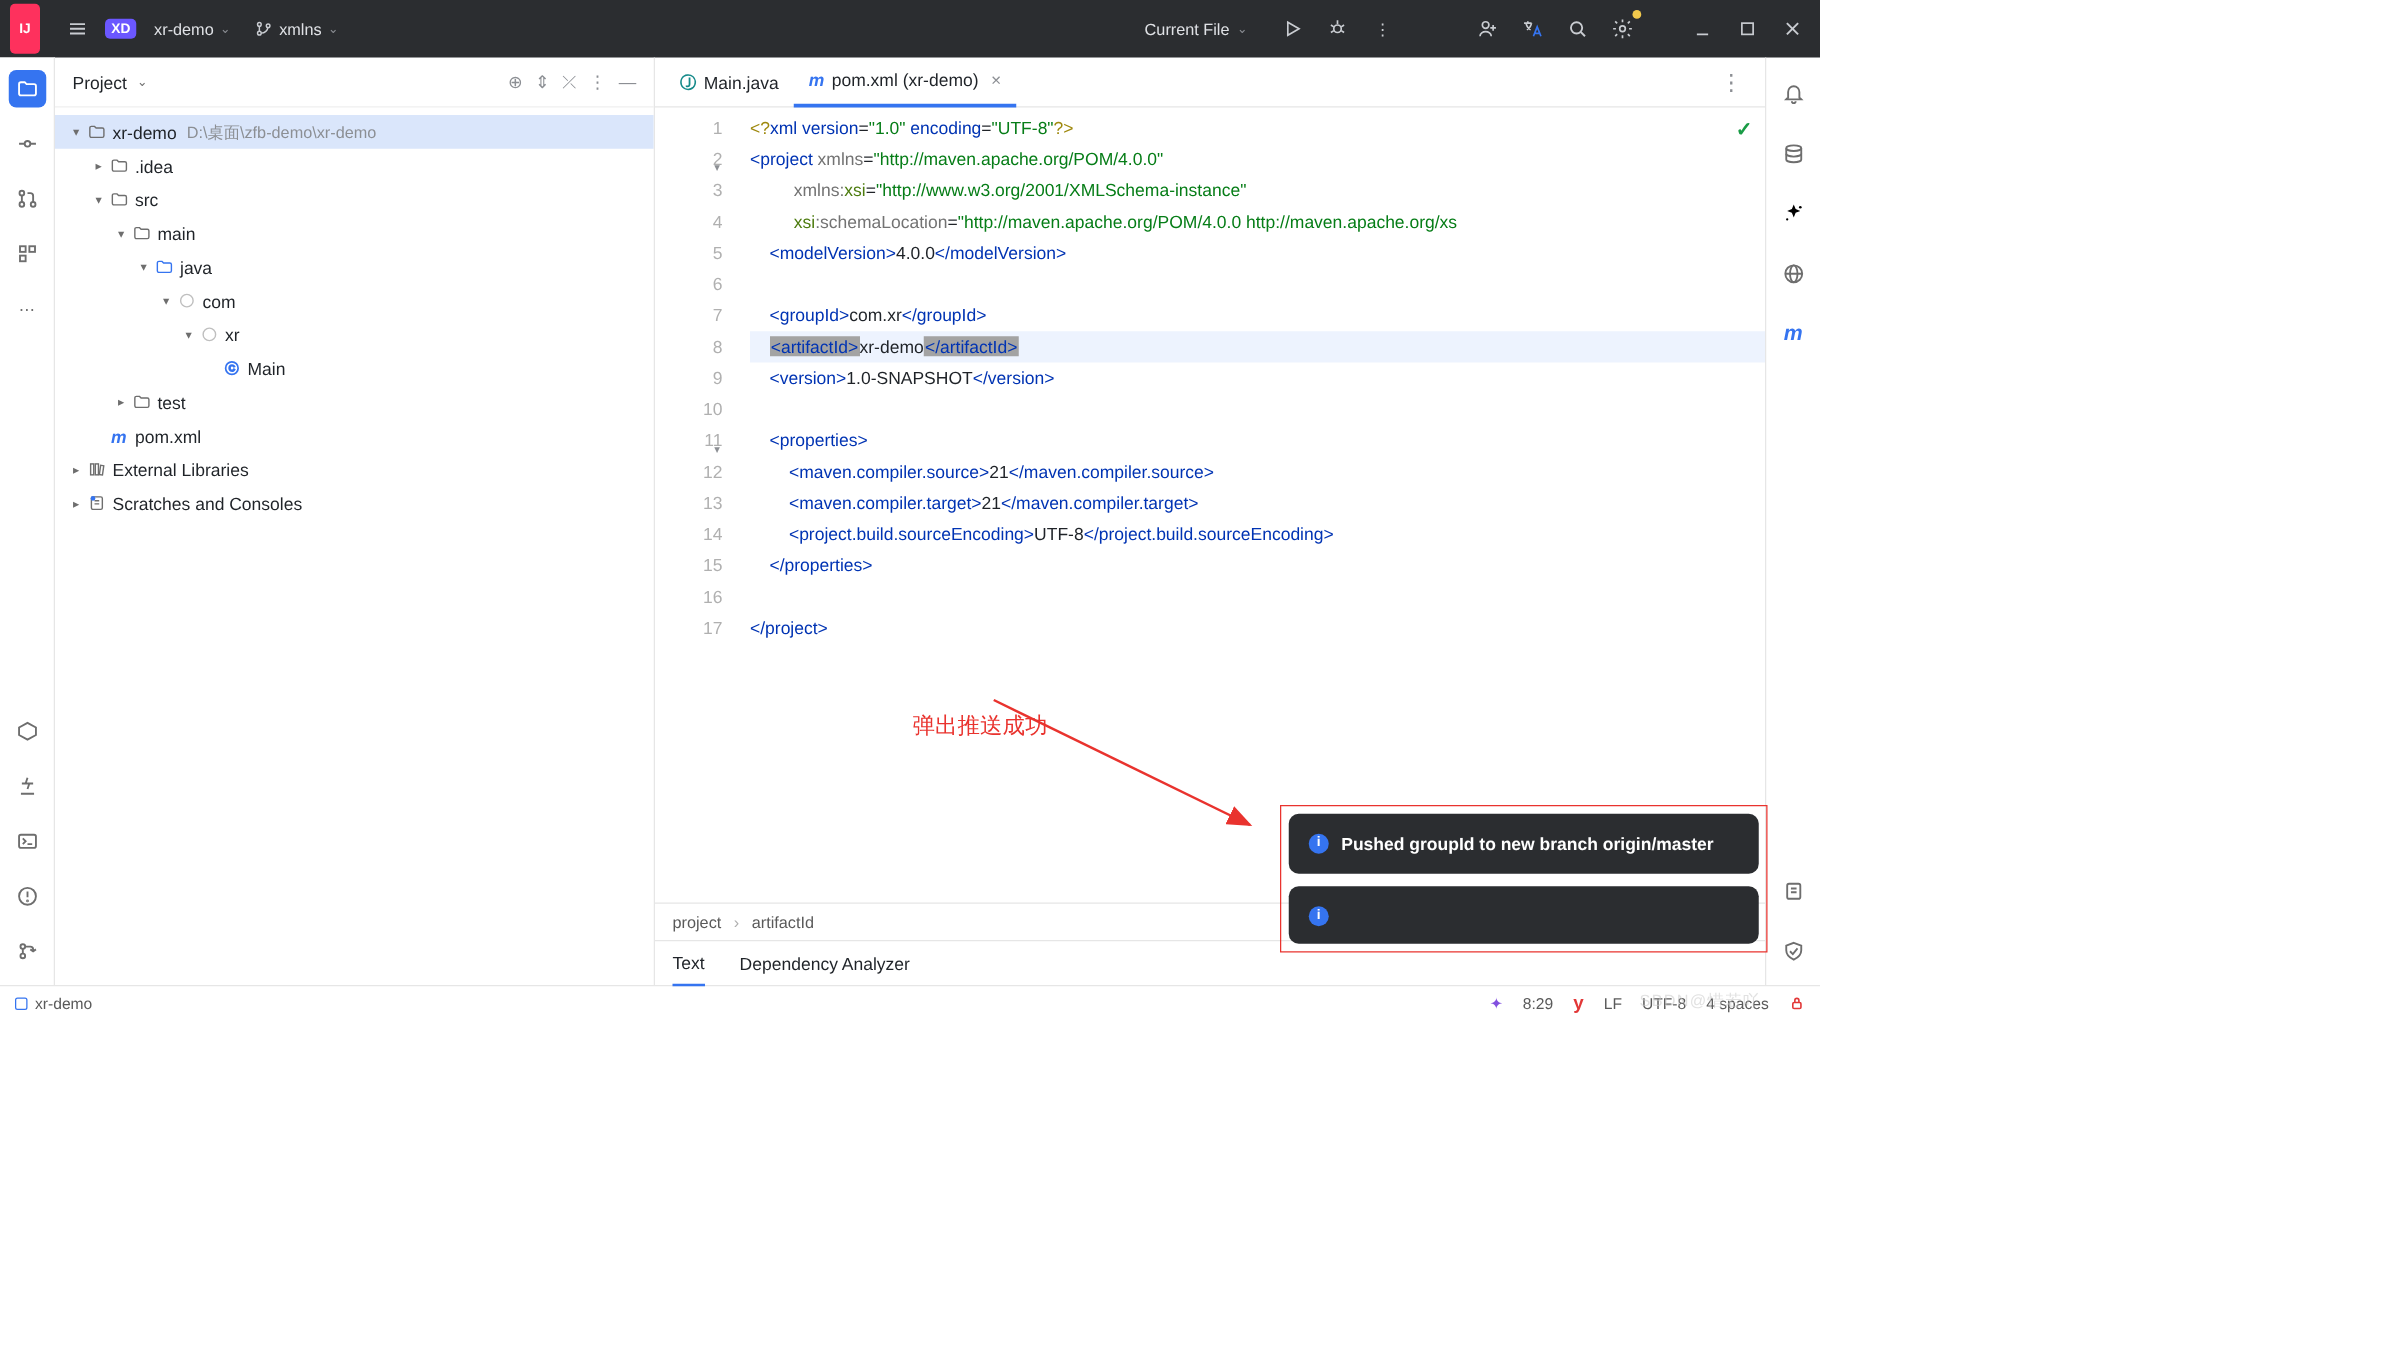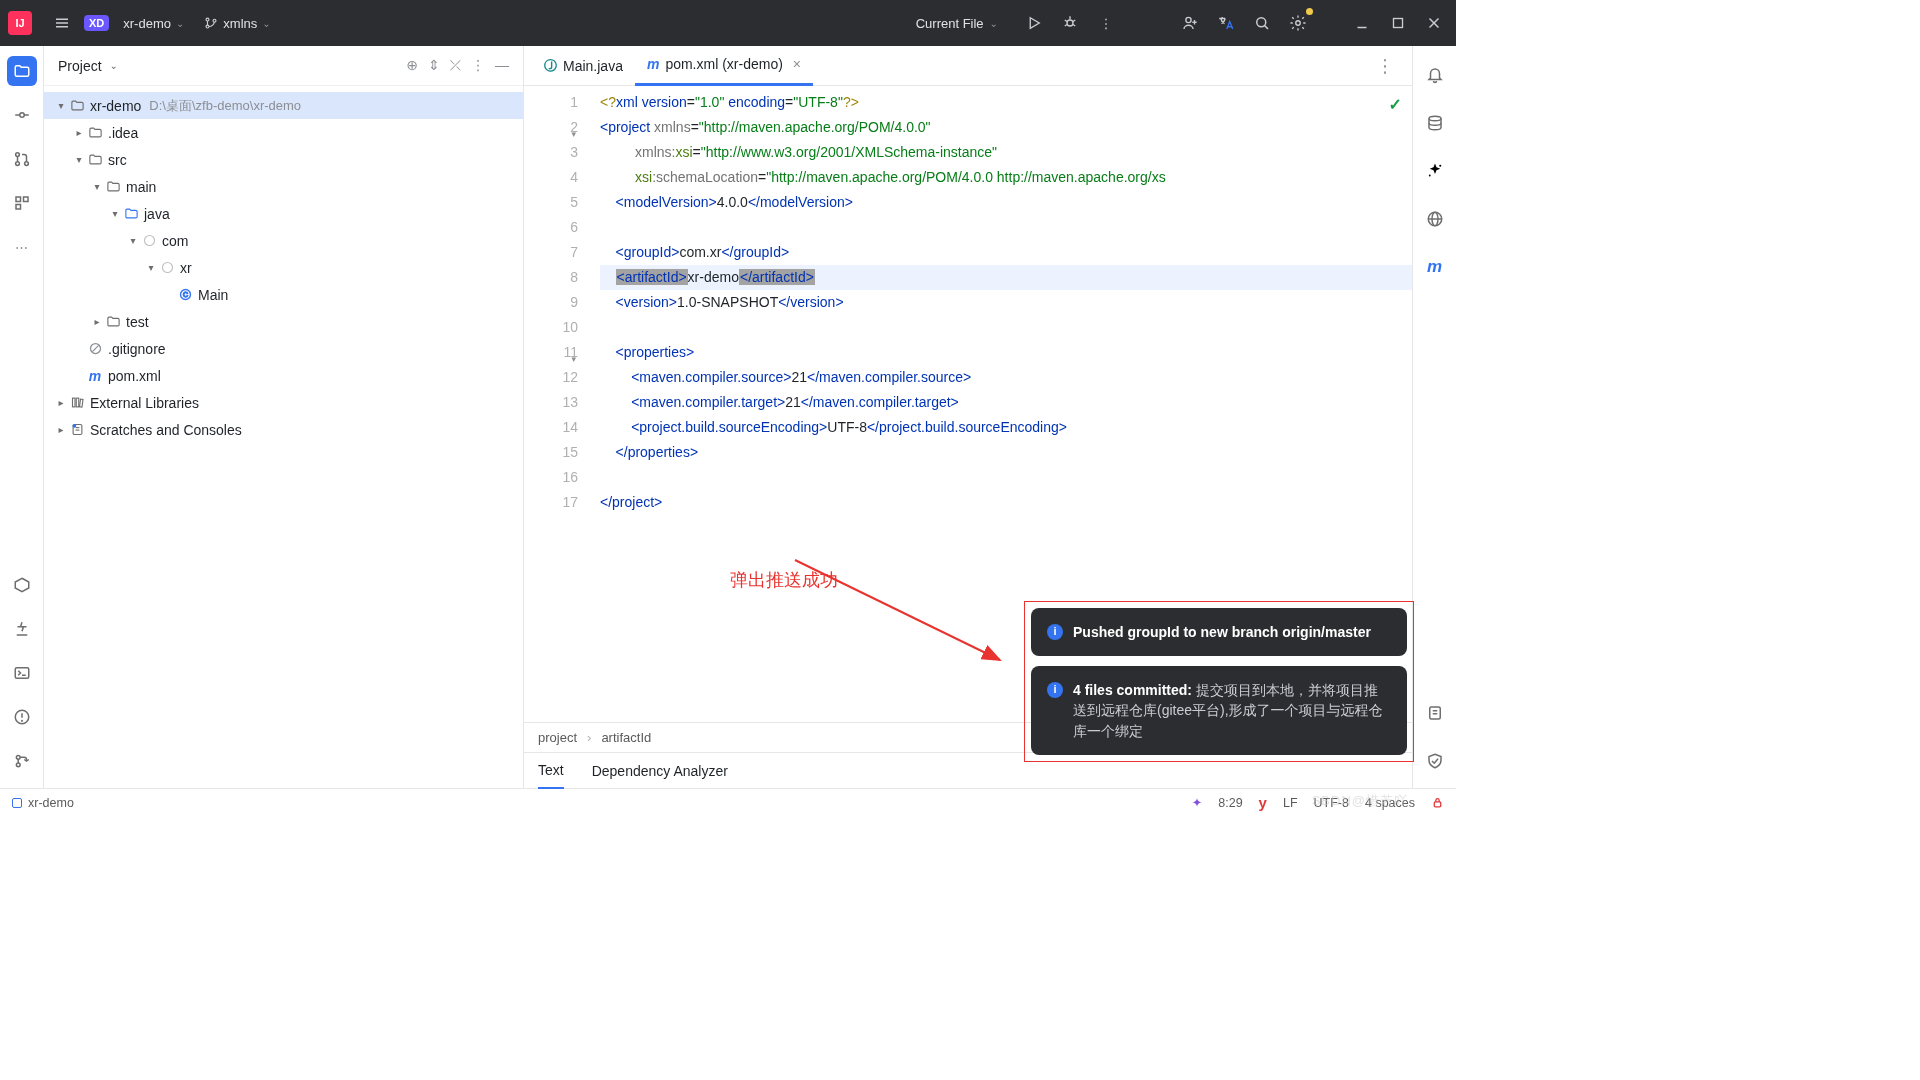--- a/index.html
+++ b/index.html
@@ -2,21 +2,21 @@
 <html><head>
 <meta charset="utf-8">
 <style>
 * { margin:0; padding:0; box-sizing:border-box; font-family:-apple-system,"Segoe UI",sans-serif; }
 body { width:1456px; height:816px; background:#fff; overflow:hidden; font-size:13px; color:#1f2328; position:relative; }
 .titlebar { height:46px; background:#2b2d30; display:flex; align-items:center; padding:0 8px; color:#dfe1e5; }
 .tb-left,.tb-right { display:flex; align-items:center; gap:8px; }
 .tb-right { margin-left:auto; }
 .tb-ico { width:28px; height:28px; display:flex; align-items:center; justify-content:center; color:#c9ccd1; cursor:pointer; border-radius:4px; }
 .tb-ico svg { width:18px; height:18px; }
-.app-logo { width:24px; height:24px; background:#fe315d; border-radius:4px; display:flex; align-items:center; justify-content:center; font-weight:700; font-size:11px; color:#fff; margin-right:8px;}
+.app-logo { width:24px; height:40px; background:#fe315d; border-radius:4px; display:flex; align-items:center; justify-content:center; font-weight:700; font-size:11px; color:#fff; margin-right:8px;}
 .xd-badge { background:#6b57ff; color:#fff; font-size:11px; font-weight:700; padding:2px 5px; border-radius:4px; }
 .proj-name,.branch-name { color:#dfe1e5; font-size:13px; padding:4px 6px; display:flex; align-items:center; gap:5px; }
 .chev { font-size:10px; color:#8c8f94; }
 .run-cfg { color:#dfe1e5; padding:4px 10px; display:flex; align-items:center; gap:6px; margin-right:4px;}
 .main { display:flex; height:742px; }
 .rail { width:44px; background:#fff; border-right:1px solid #e6e6e6; display:flex; flex-direction:column; align-items:center; padding-top:10px; gap:14px; }
 .rail-ico { width:30px; height:30px; display:flex; align-items:center; justify-content:center; border-radius:6px; cursor:pointer; color:#6e6e6e; }
 .rail-ico.active { background:#3574f0; color:#fff; }
 .rail-ico svg { width:18px; height:18px; }
 .rail-bottom { margin-top:auto; margin-bottom:12px; display:flex; flex-direction:column; gap:14px; align-items:center;}
@@ -329,30 +329,20 @@
           <span class="ico">
             <svg viewBox="0 0 24 24" fill="none" stroke="#6e6e6e" stroke-width="1.8">
               <path d="M3 7a2 2 0 012-2h4l2 2h8a2 2 0 012 2v8a2 2 0 01-2 2H5a2 2 0 01-2-2V7z"></path>
             </svg>
           </span>
           <span>test</span>
         </div>
         <div class="tree-row indent-1">
           <span class="tw"></span>
           <span class="ico">
-            <svg viewBox="0 0 24 24" fill="none" stroke="#8c8f94" stroke-width="2">
-              <circle cx="12" cy="12" r="8"></circle>
-              <line x1="7" y1="17" x2="17" y2="7"></line>
-            </svg>
-          </span>
-          <span>.gitignore</span>
-        </div>
-        <div class="tree-row indent-1">
-          <span class="tw"></span>
-          <span class="ico">
             <span style="color:#3574f0;font-weight:700;font-style:italic;font-size:14px">m</span>
           </span>
           <span>pom.xml</span>
         </div>
         <div class="tree-row indent-0">
           <span class="tw">▸</span>
           <span class="ico">
             <svg viewBox="0 0 24 24" fill="none" stroke="#6e6e6e" stroke-width="1.8">
               <rect x="4" y="5" width="4" height="14"></rect>
               <rect x="10" y="5" width="4" height="14"></rect>
@@ -500,17 +490,16 @@
   <line x1="5" y1="5" x2="210" y2="105" stroke="#e9332e" stroke-width="2" marker-end="url(#ah)"></line>
 </svg>
 
 <div class="notif-wrap">
   <div class="notif">
     <div class="notif-info">i</div>
     <div><b>Pushed groupId to new branch origin/master</b></div>
   </div>
   <div class="notif">
     <div class="notif-info">i</div>
-    <div><b>4 files committed: </b><span style="color:#c9ccd1">提交项目到本地，并将项目推送到远程仓库(gitee平台),形成了一个项目与远程仓库一个绑定</span></div>
   </div>
 </div>
 
 <div class="watermark">SBDN@惜若吖</div>
 
 </body></html>

